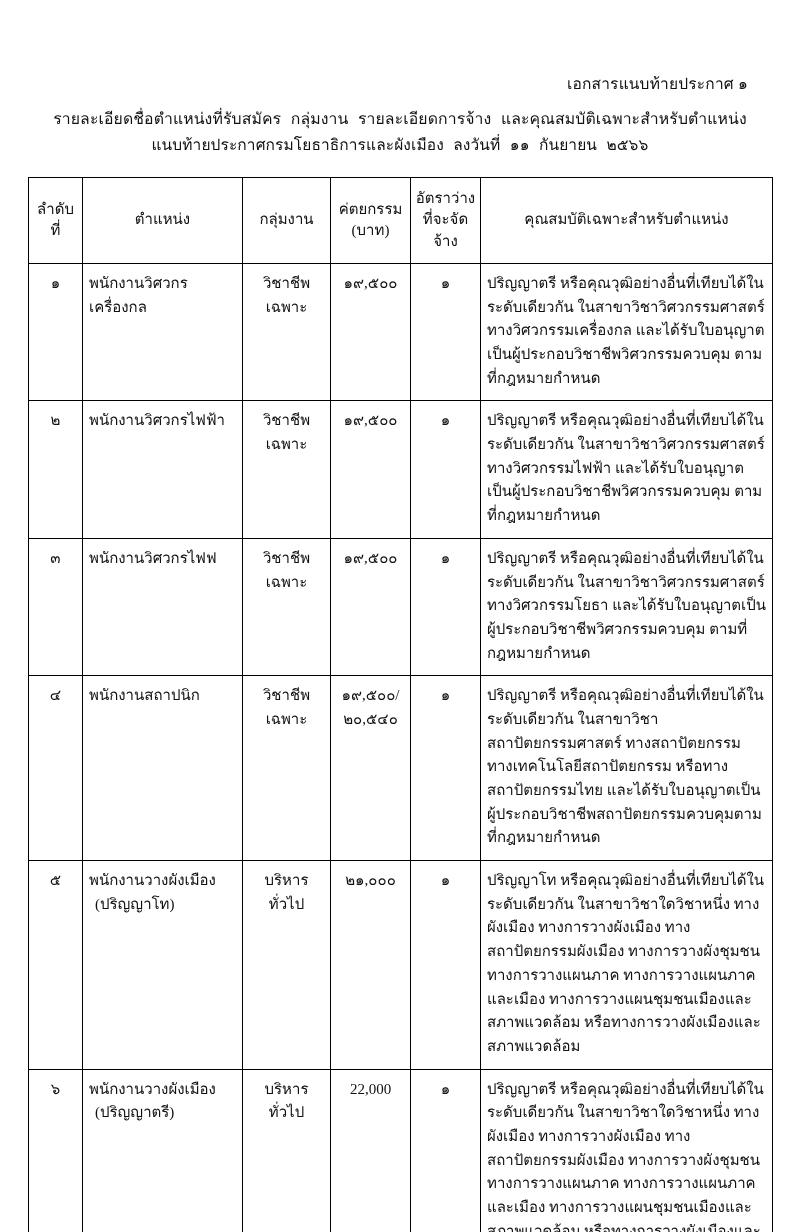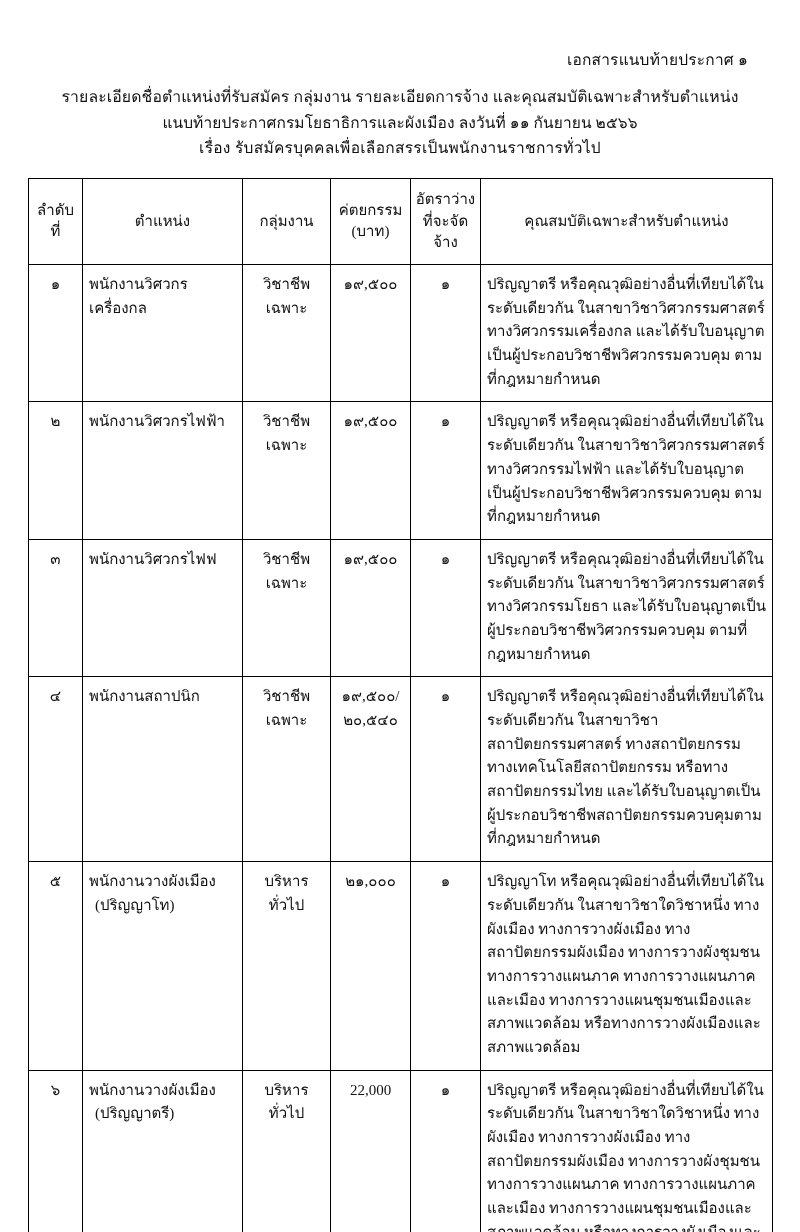--- a/index.html
+++ b/index.html
@@ -13,35 +13,37 @@
     font-family: "Liberation Serif", "DejaVu Serif", serif;
     color: #111111;
     position: relative;
   }
   .page {
     width: 800px;
     height: 1033px;
     box-sizing: border-box;
     padding: 47px 28px 10px 28px;
     position: relative;
+    margin-top: 24px;
   }
   .attach-label {
     text-align: right;
     font-size: 15.5px;
     padding-right: 24px;
     letter-spacing: 0.2px;
   }
   .title-block {
     text-align: center;
     margin-top: 12px;
   }
   .title-line {
     font-size: 15.5px;
     line-height: 1.62;
     letter-spacing: 0.1px;
+    font-family: Liberation Mono, monospace;
   }
   .title-line.l1 { font-size: 15.8px; }
   .title-line.l4 { letter-spacing: 0.3px; }
 
   table.doc {
     width: 744px;
     margin: 18px auto 0 auto;
     border-collapse: collapse;
     table-layout: fixed;
     font-size: 15px;
@@ -87,21 +89,20 @@
 </head>
 <body>
 
 <div class="page">
 
   <div class="attach-label">เอกสารแนบท้ายประกาศ ๑</div>
 
   <div class="title-block">
     <div class="title-line l1">รายละเอียดชื่อตำแหน่งที่รับสมัคร กลุ่มงาน รายละเอียดการจ้าง และคุณสมบัติเฉพาะสำหรับตำแหน่ง</div>
     <div class="title-line l2">แนบท้ายประกาศกรมโยธาธิการและผังเมือง ลงวันที่ ๑๑ กันยายน ๒๕๖๖</div>
-    <div class="title-line l4">เรื่อง  รับสมัครบุคคลเพื่อเลือกสรรเป็นพนักงานราชการทั่วไป</div>
   </div>
 
   <table class="doc">
     <colgroup>
       <col class="c-no">
       <col class="c-pos">
       <col class="c-grp">
       <col class="c-pay">
       <col class="c-vac">
       <col class="c-qual">

